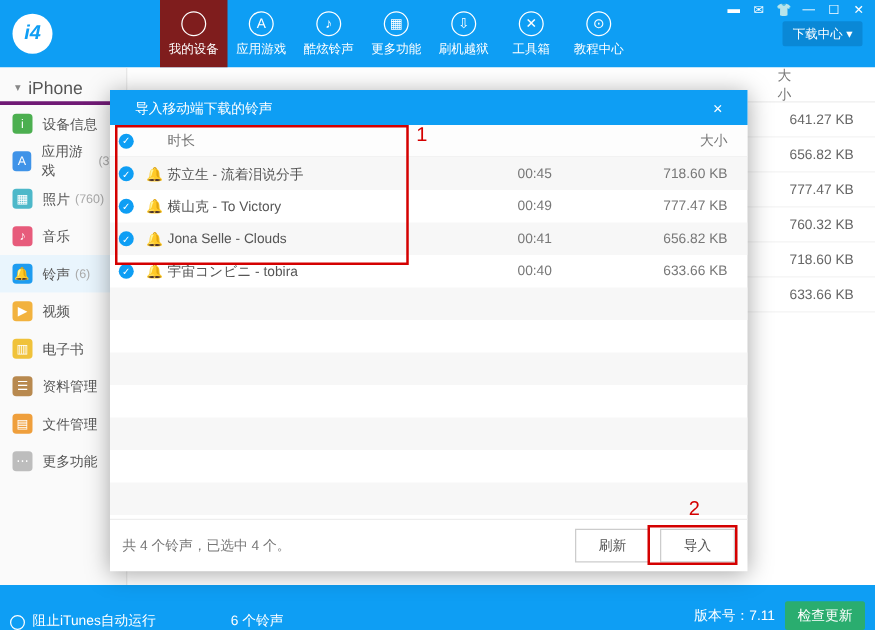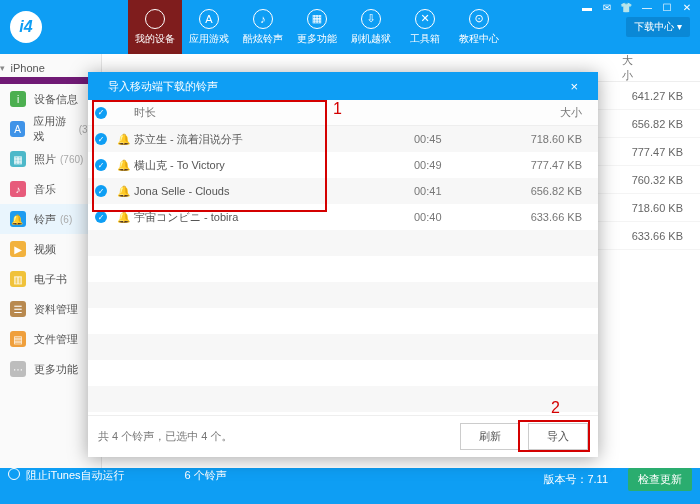--- a/index.html
+++ b/index.html
@@ -15,31 +15,31 @@
 .nav-item .nico{width:20px;height:20px;border:1.5px solid #fff;border-radius:50%;margin-bottom:3px;display:flex;align-items:center;justify-content:center;font-size:11px}
 .win-ctrl{position:absolute;top:2px;right:4px;display:flex;gap:2px;font-size:10px;color:#fff}
 .win-ctrl span{width:18px;text-align:center;cursor:pointer}
 .dlcenter{background:#0a88d6;padding:3px 8px;border-radius:2px;font-size:10px;margin-right:4px;cursor:pointer}
 .center-row{display:flex;height:414px}
 .sidebar{width:102px;border-right:1px solid #e5e5e5;background:#fafafa;padding-top:4px}
 .sb-item{display:flex;align-items:center;height:30px;padding:0 10px;font-size:11px;cursor:pointer}
 .sb-item.sel{background:#e9f5fd}
 .sb-item .sico{width:16px;height:16px;border-radius:3px;margin-right:8px;display:flex;align-items:center;justify-content:center;font-size:10px;color:#fff}
 .sb-count{color:#aaa;margin-left:4px;font-size:10px}
-.dropdown{height:26px;display:flex;align-items:center;padding:0 0;font-size:11px;border-bottom:7px solid #701a75}
+.dropdown{height:26px;display:flex;align-items:center;padding:0 12px;font-size:14px;border-bottom:3px solid #701a75}
 .dropdown::before{content:"▾";margin-right:6px;color:#888;font-size:9px}
 .main{flex:1;position:relative;background:#fff}
 .bg-head{height:28px;display:flex;align-items:center;font-size:11px;color:#777;border-bottom:1px solid #eee}
 .bg-head .c1{width:280px;padding-left:20px}
 .bg-head .c2{width:80px;padding-left:240px}
 .bg-row{height:28px;display:flex;align-items:center;border-bottom:1px solid #f4f4f4;font-size:11px}
 .bg-row .bsz{margin-left:auto;margin-right:17px;color:#666}
-.footer{height:36px;background:#0e9ef4;color:#fff;display:flex;align-items:flex-start;font-size:11px;padding:0 8px}
+.footer{height:36px;background:#0e9ef4;color:#fff;display:flex;align-items:flex-end;font-size:11px;padding:0 8px}
 .footer .radio{width:12px;height:12px;border:1.5px solid #fff;border-radius:50%;margin-right:6px}
-.footer-right{margin-left:auto;display:flex;align-items:center;gap:20px}
+.footer-right{margin-left:auto;display:flex;align-items:center;gap:8px}
 .chk-btn{background:#2aad6f;padding:4px 10px;border-radius:2px;cursor:pointer}
 .modal{position:absolute;left:88px;top:72px;width:510px;height:385px;background:#fff;box-shadow:0 2px 18px rgba(0,0,0,.35);display:flex;flex-direction:column;z-index:20}
 .modal-hd{height:28px;background:#0e9ef4;color:#fff;display:flex;align-items:center;padding:0 20px;font-size:11px}
 .modal-hd .cls{margin-left:auto;cursor:pointer;font-size:13px}
 .mtable{flex:1;overflow:hidden}
 .mthead{height:26px;display:flex;align-items:center;font-size:11px;color:#666;border-bottom:1px solid #eee;background:#fdfdfd}
 .mrow{height:26px;display:flex;align-items:center;font-size:11px;color:#555}
 .mrow:nth-child(odd){background:#f7f7f7}
 .chkcell{width:26px;display:flex;justify-content:center}
 .chk{width:12px;height:12px;border-radius:50%;background:#0e9ef4;display:flex;align-items:center;justify-content:center;color:#fff;font-size:8px}

